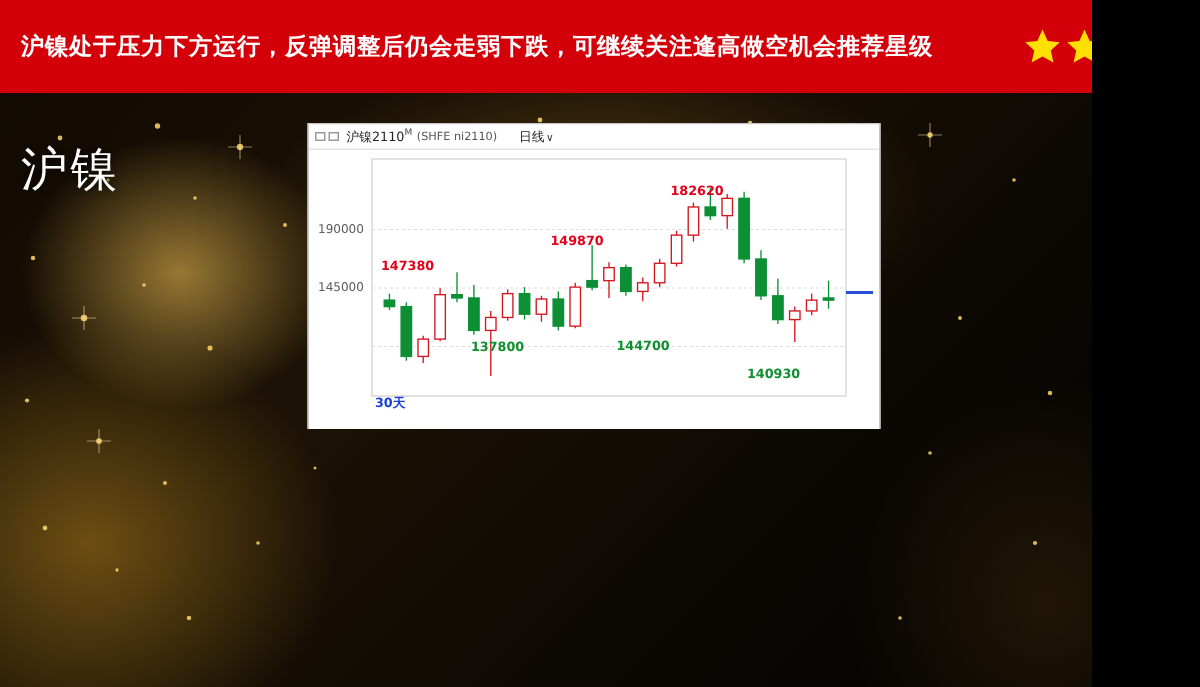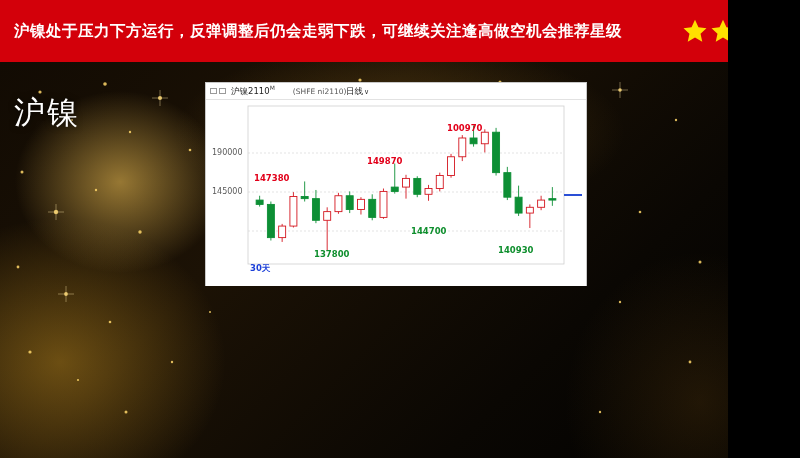--- a/index.html
+++ b/index.html
@@ -75,21 +75,21 @@
     background: #ffffff;
     display: flex; align-items: center;
   }
   .tb-icons { display: flex; gap: 2px; margin-left: 4px; align-items: center; }
   .tb-sq { width: 7px; height: 6px; border: 1px solid #9a9a9a; background: #fff; display:block; }
   .tb-symbol {
     font-size: 8.5px; color: #222; margin-left: 5px; white-space: nowrap;
     font-family: "DejaVu Sans", "Liberation Sans", sans-serif;
   }
   .tb-sup { font-size: 6px; vertical-align: super; color: #444; }
-  .tb-sub { font-size: 7.5px; color: #555; margin-left: 18px; }
+  .tb-sub { font-size: 7.5px; color: #555; margin-left: 3px; }
   .tb-period {
     position: absolute; left: 140px; top: 3px;
     font-size: 8.5px; color: #222;
   }
   .tb-caret { font-size: 7px; color: #333; margin-left: 1px; }
 
   .chart-area { position: relative; width: 100%; height: 186px; background: #ffffff; }
   .chart-svg { position: absolute; left: 0; top: 0; }
 
   .axis-label {
@@ -267,25 +267,25 @@
             <line x1="335.11111111111114" x2="335.11111111111114" y1="95.74634146341464" y2="110.18536585365854" stroke="#d4161f" stroke-width="0.9"></line>
             <rect x="331.62074074074076" y="100.07804878048779" width="6.980740740740741" height="7.219512195121965" stroke="#d4161f" stroke-width="0.9" fill="#ffffff"></rect>
             <line x1="346.3703703703704" x2="346.3703703703704" y1="87.08292682926829" y2="105.85365853658536" stroke="#0d8f35" stroke-width="0.9"></line>
             <rect x="342.88" y="98.63414634146342" width="6.980740740740741" height="1.4439024390243702" stroke="#0d8f35" stroke-width="0.9" fill="#0d8f35"></rect>
           </g>
       </svg>
 
       <div class="axis-label" style="left:6px; top:48px;">190000</div>
       <div class="axis-label" style="left:6px; top:87px;text-align:center;">145000</div>
 
-      <div class="ann ann-red" style="left:241px; top:23px;">100970</div>
+      <div class="ann ann-red" style="left:241px; top:23px;">182620</div>
       <div class="ann ann-red" style="left:161px; top:56px;">149870</div>
       <div class="ann ann-red" style="left:48px; top:73px;">147380</div>
       <div class="ann ann-green" style="left:205px; top:126px;">144700</div>
       <div class="ann ann-green" style="left:292px; top:145px;">140930</div>
-      <div class="ann ann-green" style="left:108px; top:149px;">137800</div>
+      <div class="ann ann-green" style="left:108px; top:127px;">137800</div>
 
       <div class="ann ann-blue" style="left:44px; top:163px;">30天</div>
     </div>
   </div>
 
 
 </div>
 
 </body></html>

